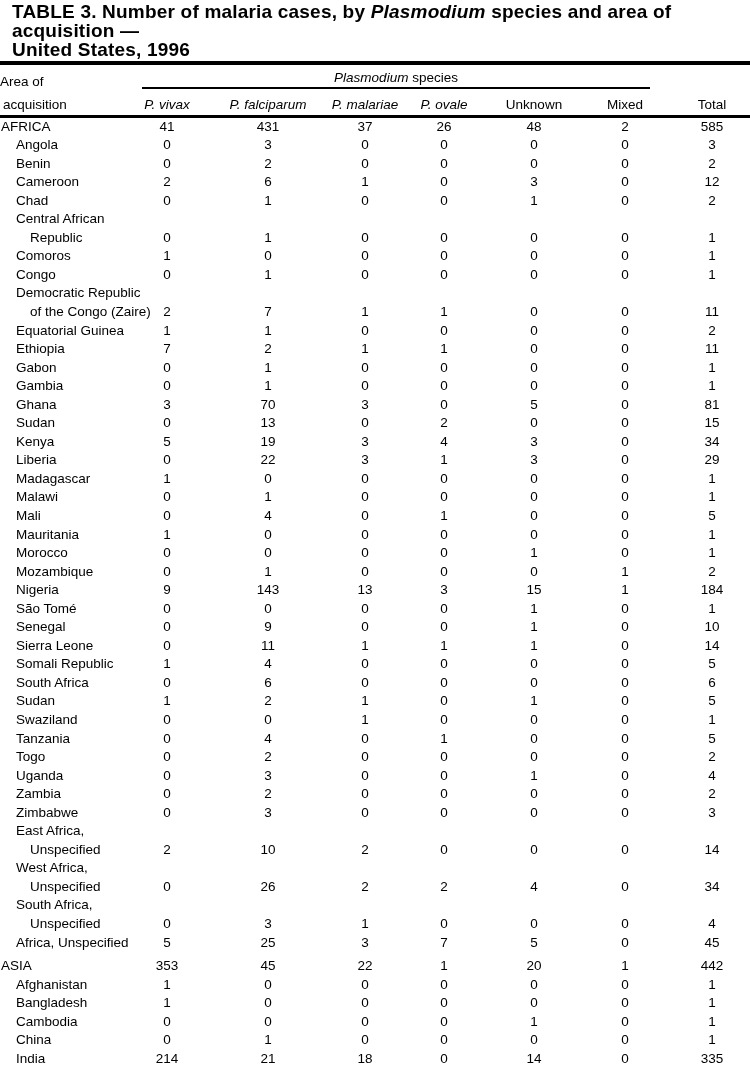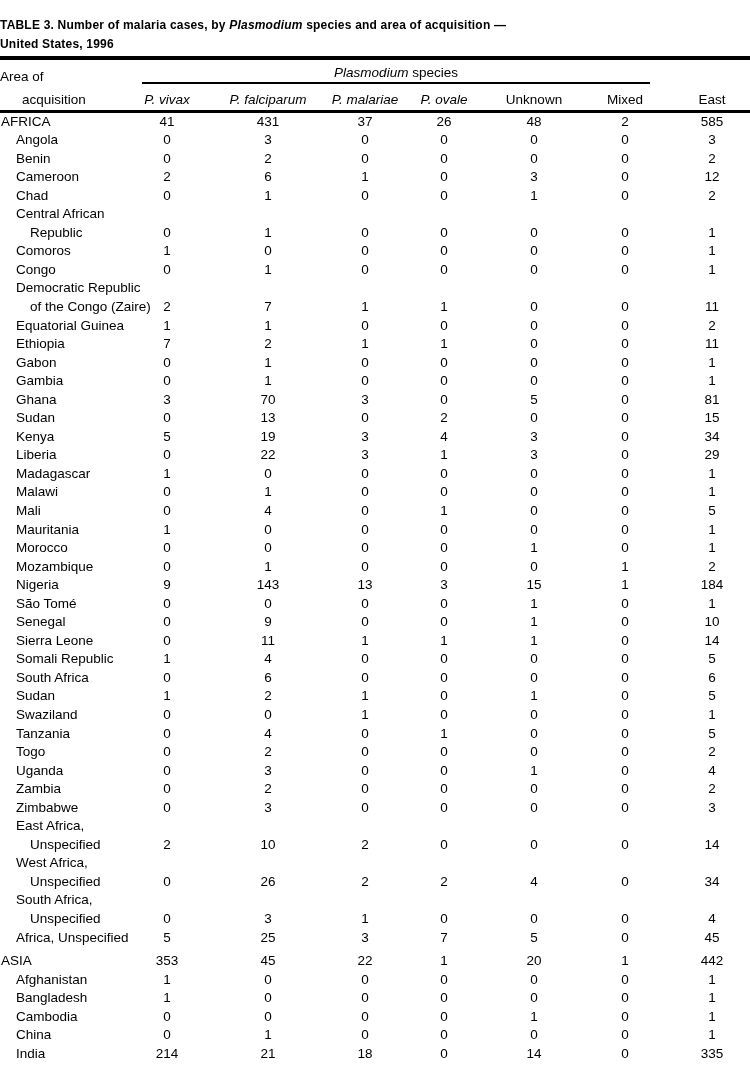--- a/index.html
+++ b/index.html
@@ -6,46 +6,47 @@
   .page {
     position: relative;
     width: 750px;
     height: 1089px;
     overflow: hidden;
     background: #ffffff;
     color: #000000;
     font-family: "Liberation Sans", sans-serif;
   }
   .title {
-    font-size: 12px;
+    font-size: 19px;
     font-weight: 700;
     line-height: 19px;
-    padding-top: 16px;
+    padding-top: 2px;
     letter-spacing: 0.2px;
+    margin-left: 12px;
   }
   .title .ital { font-style: italic; }
   table.malaria {
     border-collapse: collapse;
     table-layout: fixed;
     width: 750px;
     margin-top: 2px;
     border-top: 4px solid #000;
   }
   th, td {
     padding: 0;
     font-weight: 400;
     font-size: 13.5px;
     white-space: nowrap;
   }
   thead th { vertical-align: bottom; }
   tr.hrow1 { height: 26px; }
   tr.hrow2 { height: 27px; }
   tr.hrow2 th { border-bottom: 3px solid #000; padding-bottom: 3px; }
   th.area-h { text-align: left; }
-  th.area-h2 { text-align: left; padding-left: 22px; }
+  th.area-h2 { text-align: left; padding-left: 3px; }
   th.group { text-align: center; }
   .grp-inner {
     display: block;
     margin-left: 24px;
     margin-right: 10px;
     padding-bottom: 2px;
     border-bottom: 2.5px solid #000;
     text-align: center;
   }
   .sp-ital { font-style: italic; }
@@ -91,21 +92,21 @@
         <th></th>
       </tr>
       <tr class="hrow2">
         <th class="area-h2">acquisition</th>
         <th class="colhead sp-ital">P. vivax</th>
         <th class="colhead sp-ital">P. falciparum</th>
         <th class="colhead sp-ital">P. malariae</th>
         <th class="colhead sp-ital">P. ovale</th>
         <th class="colhead">Unknown</th>
         <th class="colhead">Mixed</th>
-        <th class="colhead total">East</th>
+        <th class="colhead total">Total</th>
       </tr>
     </thead>
     <tbody>
         <tr>
           <td class="label ind0">AFRICA</td>
           <td class="num">41</td>
           <td class="num">431</td>
           <td class="num">37</td>
           <td class="num">26</td>
           <td class="num">48</td>

